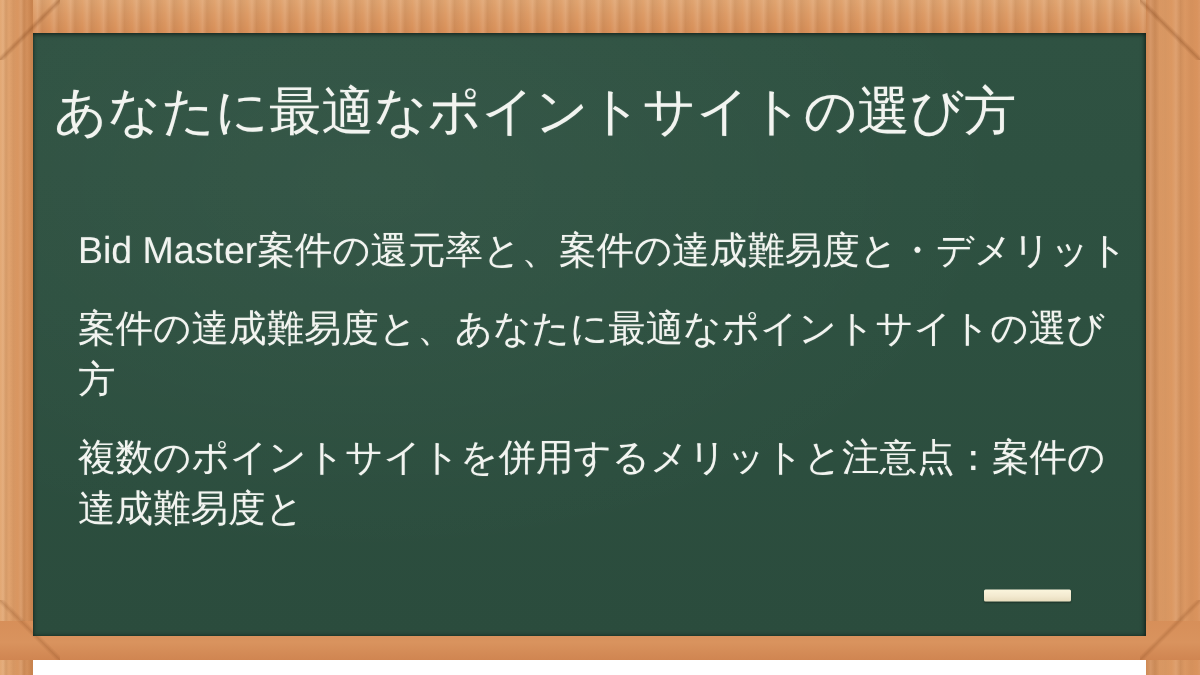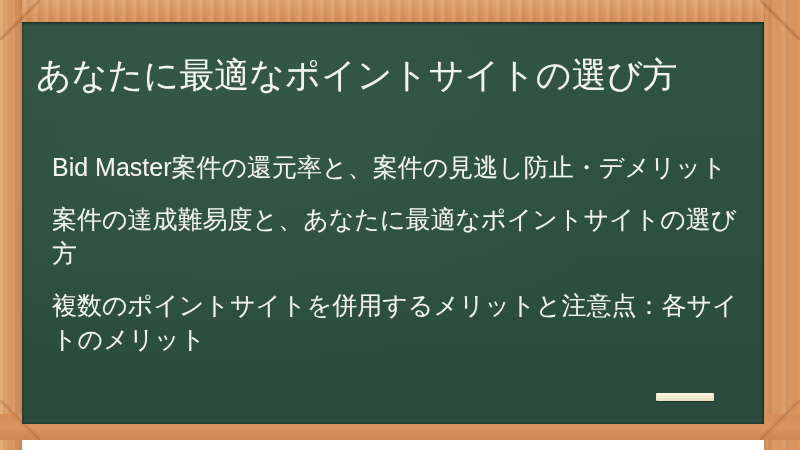--- a/index.html
+++ b/index.html
@@ -178,22 +178,22 @@
   <div id="frame-miter-tl"></div>
   <div id="frame-miter-tr"></div>
   <div id="frame-miter-bl"></div>
   <div id="frame-miter-br"></div>
 
   <div id="chalkboard">
 
     <h1 id="board-title">あなたに最適なポイントサイトの選び方</h1>
 
     <ul id="board-list">
-      <li class="list-item">Bid Master案件の還元率と、案件の見逃し防止・デメリット</li>
+      <li class="list-item">Bid Master案件の還元率と、案件の達成難易度と・デメリット</li>
       <li class="list-item">案件の達成難易度と、あなたに最適なポイントサイトの選び方</li>
-      <li class="list-item">複数のポイントサイトを併用するメリットと注意点：各サイトのメリット</li>
+      <li class="list-item">複数のポイントサイトを併用するメリットと注意点：案件の達成難易度と</li>
     </ul>
 
   </div>
 
   <div id="chalk-stick"></div>
 
 </div>
 
 </body></html>

